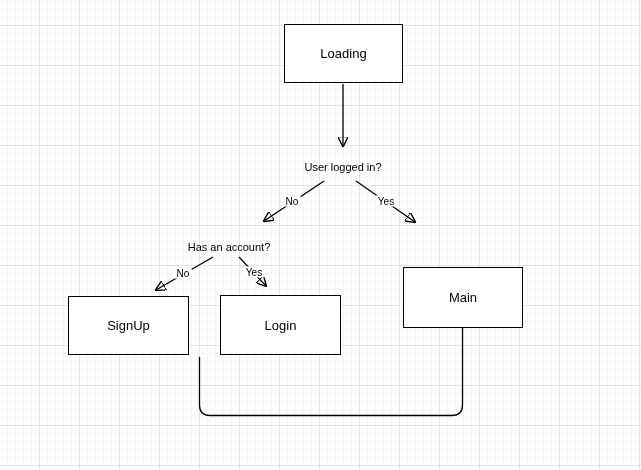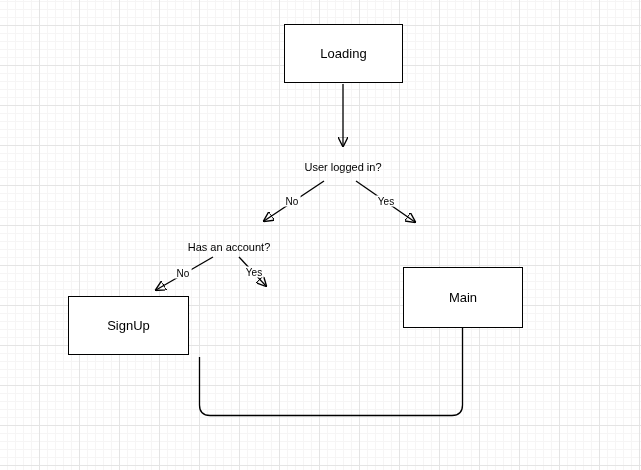--- a/index.html
+++ b/index.html
@@ -99,20 +99,23 @@
   </div>
 
   <div class="node node-main">
     <span>Main</span>
   </div>
 
   <div class="node node-signup">
     <span>SignUp</span>
   </div>
 
+  <div class="node node-login">
+    <span>Login</span>
+  </div>
 
   <div class="floating-label label-user-logged-in">User logged in?</div>
 
   <div class="floating-label label-has-account">Has an account?</div>
 
   <div class="edge-label edge-label-no-1">No</div>
 
   <div class="edge-label edge-label-yes-1">Yes</div>
 
   <div class="edge-label edge-label-no-2">No</div>

